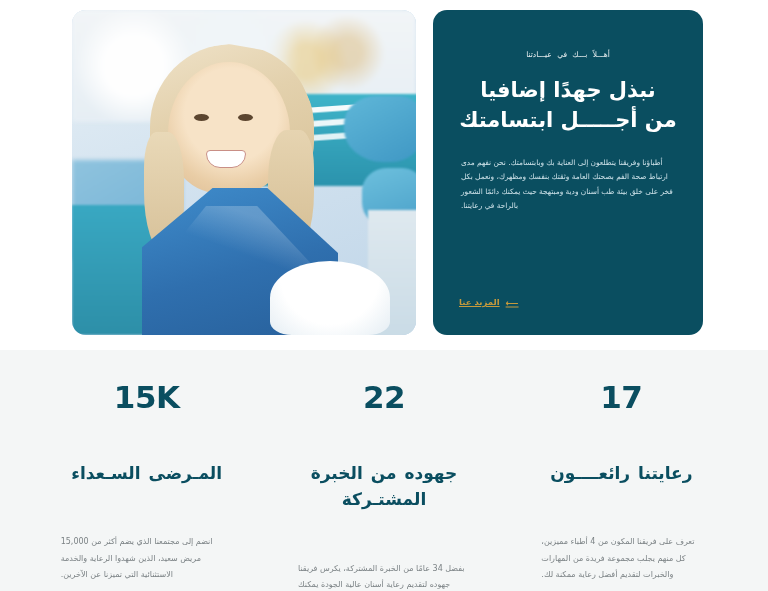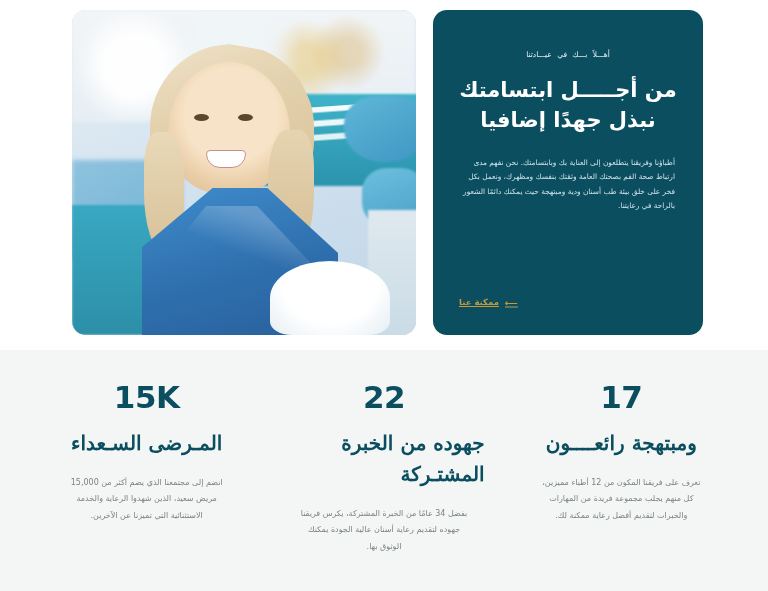--- a/index.html
+++ b/index.html
@@ -69,21 +69,21 @@
     margin-bottom: 20px;
     letter-spacing: -0.2px;
   }
 
   .hero-title .line { display: block; }
 
   .hero-body {
     font-size: 7.4px;
     line-height: 1.95;
     color: #cfe3ea;
-    text-align: right;
+    text-align: left;
     padding: 0 2px;
   }
 
   .hero-cta {
     margin-top: auto;
     display: flex;
     flex-direction: row;
     align-items: center;
     gap: 6px;
     color: #c79a3c;
@@ -234,71 +234,72 @@
     flex-direction: row;
     padding: 30px 28px 0 28px;
   }
 
   .stat {
     flex: 1;
     display: flex;
     flex-direction: column;
     align-items: center;
     padding: 0 18px;
+    gap: 32px;
   }
 
   .stat-value {
     font-size: 31px;
     font-weight: 700;
     color: #0a4e60;
     line-height: 1.1;
     letter-spacing: -0.5px;
     margin-bottom: 14px;
   }
 
   .stat-label {
-    font-size: 20px;
+    font-size: 17px;
     font-weight: 700;
     color: #0a4e60;
+    text-align: center;
     line-height: 1.55;
     margin-bottom: 16px;
     word-spacing: 2px;
-    font-family: Liberation Serif, serif;
   }
 
   .stat-desc {
     font-size: 8px;
     line-height: 2.05;
     color: #7b8285;
-    text-align: center;
+    text-align: left;
     max-width: 172px;
   }
 
   .stat-1 .stat-desc { max-width: 160px; }
 </style>
 </head>
 <body>
 
 <div class="page">
 
   <section class="hero">
 
     <article class="hero-card">
       <div class="eyebrow">أهـــلاً بـــك في عيـــادتنا</div>
 
       <h1 class="hero-title">
+        <span class="line">نبذل جهدًا إضافيا</span>
         <span class="line">من أجـــــل ابتسامتك</span>
-        <span class="line">نبذل جهدًا إضافيا</span>
       </h1>
 
       <p class="hero-body">أطباؤنا وفريقنا يتطلعون إلى العناية بك وبابتسامتك. نحن نفهم مدى ارتباط صحة الفم بصحتك العامة وثقتك بنفسك ومظهرك، ونعمل بكل فخر على خلق بيئة طب أسنان ودية ومبتهجة حيث يمكنك دائمًا الشعور بالراحة في رعايتنا.</p>
 
       <a class="hero-cta" href="#">
         <span class="cta-arrow">⟵</span>
-        <span>ممكنة عنا</span>
+        <span>المزيد عنا</span>
       </a>
     </article>
 
     <figure class="hero-image">
       <div class="photo">
         <div class="ph-blur-top"></div>
         <div class="ph-bluepanel"></div>
         <div class="ph-chairtop"></div>
         <div class="ph-tools"></div>
         <div class="ph-teal-l"></div>
@@ -317,22 +318,22 @@
         <div class="ph-bowl"></div>
       </div>
     </figure>
 
   </section>
 
   <section class="stats">
 
     <div class="stat stat-1">
       <div class="stat-value">17</div>
-      <div class="stat-label">ومبتهجة رائعــــون</div>
-      <p class="stat-desc">تعرف على فريقنا المكون من 12 أطباء مميزين، كل منهم يجلب مجموعة فريدة من المهارات والخبرات لتقديم أفضل رعاية ممكنة لك.</p>
+      <div class="stat-label">رعايتنا رائعــــون</div>
+      <p class="stat-desc">تعرف على فريقنا المكون من 4 أطباء مميزين، كل منهم يجلب مجموعة فريدة من المهارات والخبرات لتقديم أفضل رعاية ممكنة لك.</p>
     </div>
 
     <div class="stat stat-2">
       <div class="stat-value">22</div>
       <div class="stat-label">جهوده من الخبرة المشتـركة</div>
       <p class="stat-desc">بفضل 34 عامًا من الخبرة المشتركة، يكرس فريقنا جهوده لتقديم رعاية أسنان عالية الجودة يمكنك الوثوق بها.</p>
     </div>
 
     <div class="stat stat-3">
       <div class="stat-value">15K</div>

